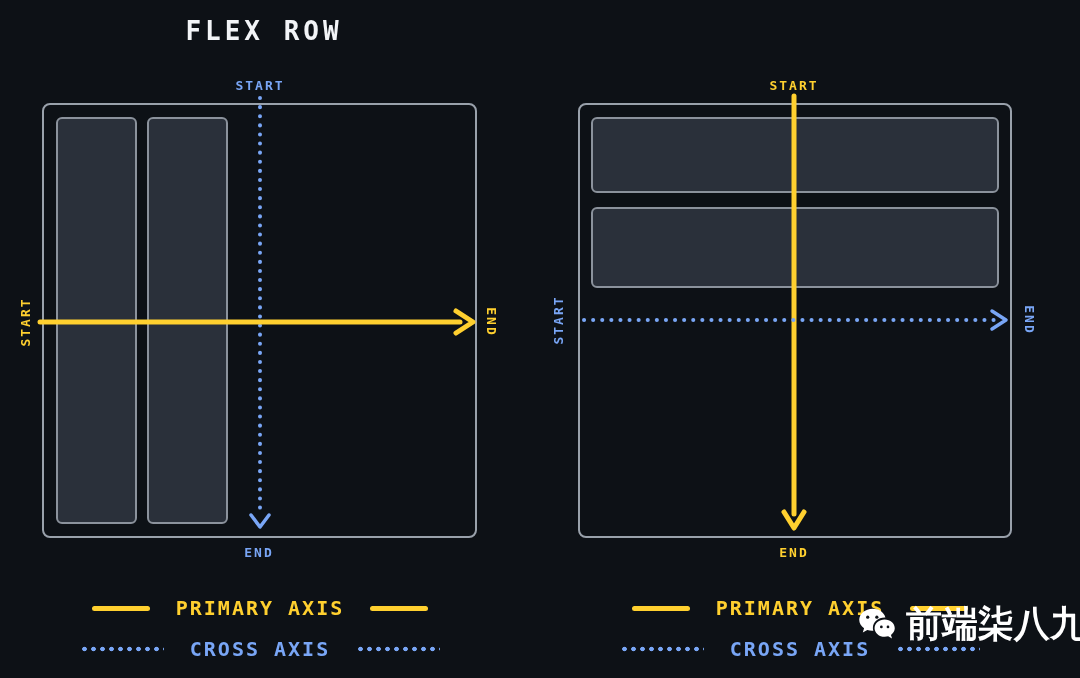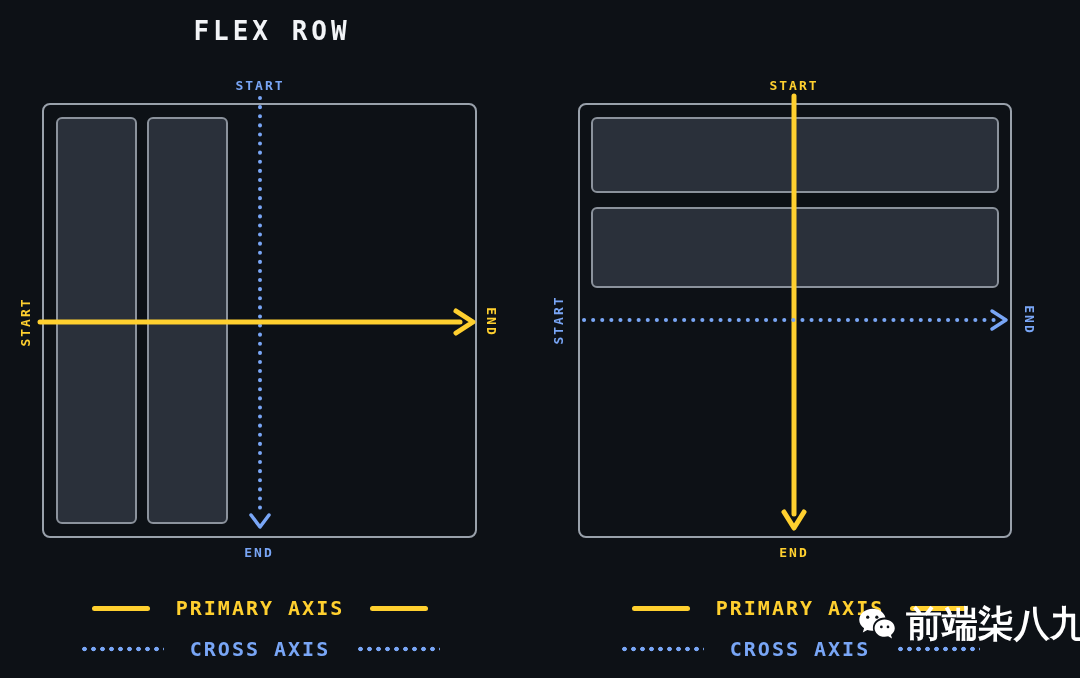--- a/index.html
+++ b/index.html
@@ -14,21 +14,21 @@
   }
   .title {
     position: absolute;
     top: 16px;
     font-size: 26px;
     font-weight: bold;
     letter-spacing: 4px;
     color: var(--title, #f2f4f7);
     text-align: center;
   }
-  .title.left  { left: 12px;    width: 520px; }
+  .title.left  { left: 4px;    width: 520px; }
   .title.right { left: 540px; width: 520px; }
 
   .container-box {
     position: absolute;
     border: 2px solid var(--container-border, #99a1ab);
     border-radius: 8px;
   }
   .flex-item {
     position: absolute;
     background: var(--item-fill, #2a303a);

